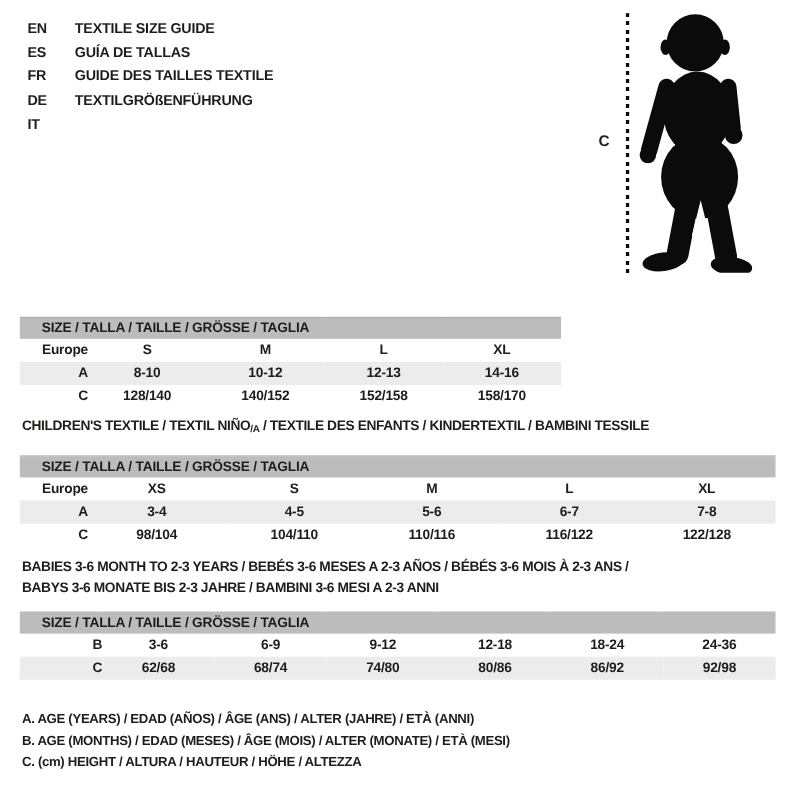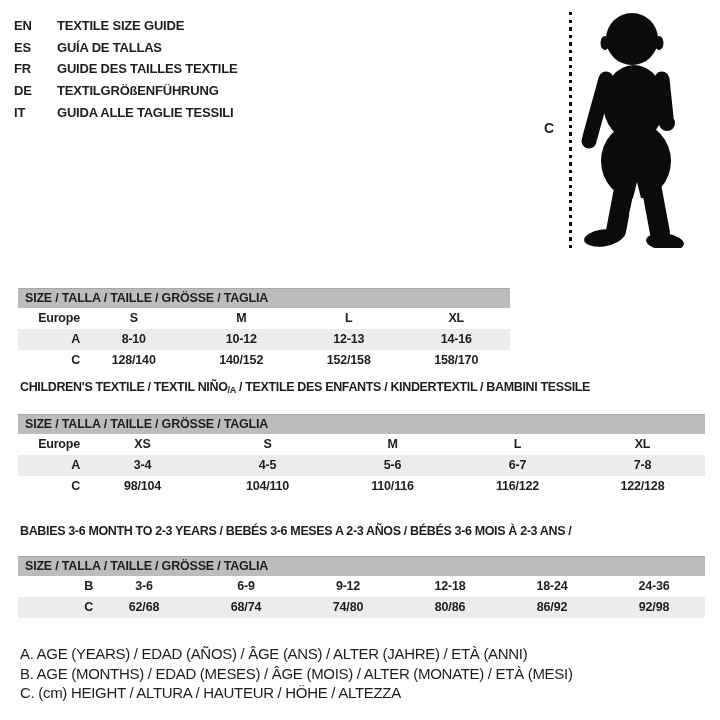--- a/index.html
+++ b/index.html
@@ -7,21 +7,21 @@
     width: 720px; height: 720px;
     background: #ffffff;
     font-family: "Liberation Sans", "DejaVu Sans", sans-serif;
     color: var(--text, #1d1d1b);
     position: relative;
     overflow: hidden;
   }
   .page { position: absolute; inset: 0; }
 
   
-  .lang-list { position: absolute; top: 15px; left: 14px; }
+  .lang-list { position: absolute; top: 15px; left: 25px; }
   .lang-row { display: flex; line-height: 21.7px; font-size: 13px; font-weight: 700; letter-spacing: -0.2px; }
   .lang-code { width: 43px; flex: 0 0 43px; }
 
   
   .c-label {
     position: absolute; left: 544px; top: 120px;
     font-size: 14px; font-weight: 700;
   }
   .dash-line {
     position: absolute; left: 569px; top: 12px;
@@ -32,45 +32,45 @@
 
   
   .sec-title {
     position: absolute; left: 20px;
     font-size: 12.5px; font-weight: 700; letter-spacing: -0.35px;
     white-space: nowrap;
   }
   .sec-title .subsc { font-size: 9px; vertical-align: -2px; letter-spacing: -0.3px; }
   #title-junior   { top: 258px; }
   #title-children { top: 380px; }
-  #title-babies   { top: 522px; line-height: 18.5px; }
+  #title-babies   { top: 506px; line-height: 18.5px; }
 
   
   table.size-table {
     position: absolute; left: 18px;
     border-collapse: collapse; table-layout: fixed;
     font-size: 12.5px; font-weight: 700; letter-spacing: -0.2px;
   }
   #table-junior   { top: 288px; width: 492px; }
   #table-children { top: 414px; width: 687px; }
   #table-babies   { top: 556px; width: 687px; }
 
   .size-table td { padding: 0; height: 21px; line-height: 21px; text-align: center; white-space: nowrap; }
   .size-table td.lbl { text-align: right; padding-left: 7px; }
   .size-table tr.bar td {
     background: var(--bar, #bcbcbc);
     border-top: 1px solid #a8a8a8;
     height: 19px; line-height: 19px;
-    text-align: left; padding-left: 7px;
+    text-align: left; padding-left: 20px;
   }
   .size-table tr.stripe td { background: var(--stripe, #ececec); }
 
   
   .footnotes { position: absolute; left: 20px; top: 644px; }
-  .footnote { font-size: 15px; font-weight: 400; letter-spacing: -0.3px; line-height: 19.6px; white-space: nowrap; }
+  .footnote { font-size: 12px; font-weight: 700; letter-spacing: -0.3px; line-height: 19.6px; white-space: nowrap; }
 </style>
 </head>
 <body>
 
 <div class="page">
 
   <div class="lang-list">
     <div class="lang-row">
       <span class="lang-code">EN</span>
       <span class="lang-label">TEXTILE SIZE GUIDE</span>
@@ -82,21 +82,20 @@
     <div class="lang-row">
       <span class="lang-code">FR</span>
       <span class="lang-label">GUIDE DES TAILLES TEXTILE</span>
     </div>
     <div class="lang-row">
       <span class="lang-code">DE</span>
       <span class="lang-label">TEXTILGRÖßENFÜHRUNG</span>
     </div>
     <div class="lang-row">
       <span class="lang-code">IT</span>
-      <span class="lang-label">GUIDA ALLE TAGLIE TESSILI</span>
     </div>
   </div>
 
   <span class="c-label">C</span>
   <div class="dash-line"></div>
   <svg class="silhouette" width="104" height="237" viewBox="0 0 104 237" xmlns="http://www.w3.org/2000/svg" style="fill: var(--ink, #0b0b0b); stroke: none;">
     <g>
 
       <ellipse cx="54" cy="92" rx="31" ry="38"></ellipse>
 
@@ -198,20 +197,21 @@
       <td>104/110</td>
       <td>110/116</td>
       <td>116/122</td>
       <td>122/128</td>
     </tr>
   </tbody>
     </table>
 
   <div class="sec-title" id="title-babies">
     <div>BABIES 3-6 MONTH TO 2-3 YEARS / BEBÉS 3-6 MESES A 2-3 AÑOS / BÉBÉS 3-6 MOIS À 2-3 ANS /</div>
+    <div>BABYS 3-6 MONATE BIS 2-3 JAHRE / BAMBINI 3-6 MESI A 2-3 ANNI</div>
   </div>
 
   <table class="size-table" id="table-babies">
     <colgroup>
         <col style="width:75px">
         <col>
         <col>
         <col>
         <col>
         <col>

